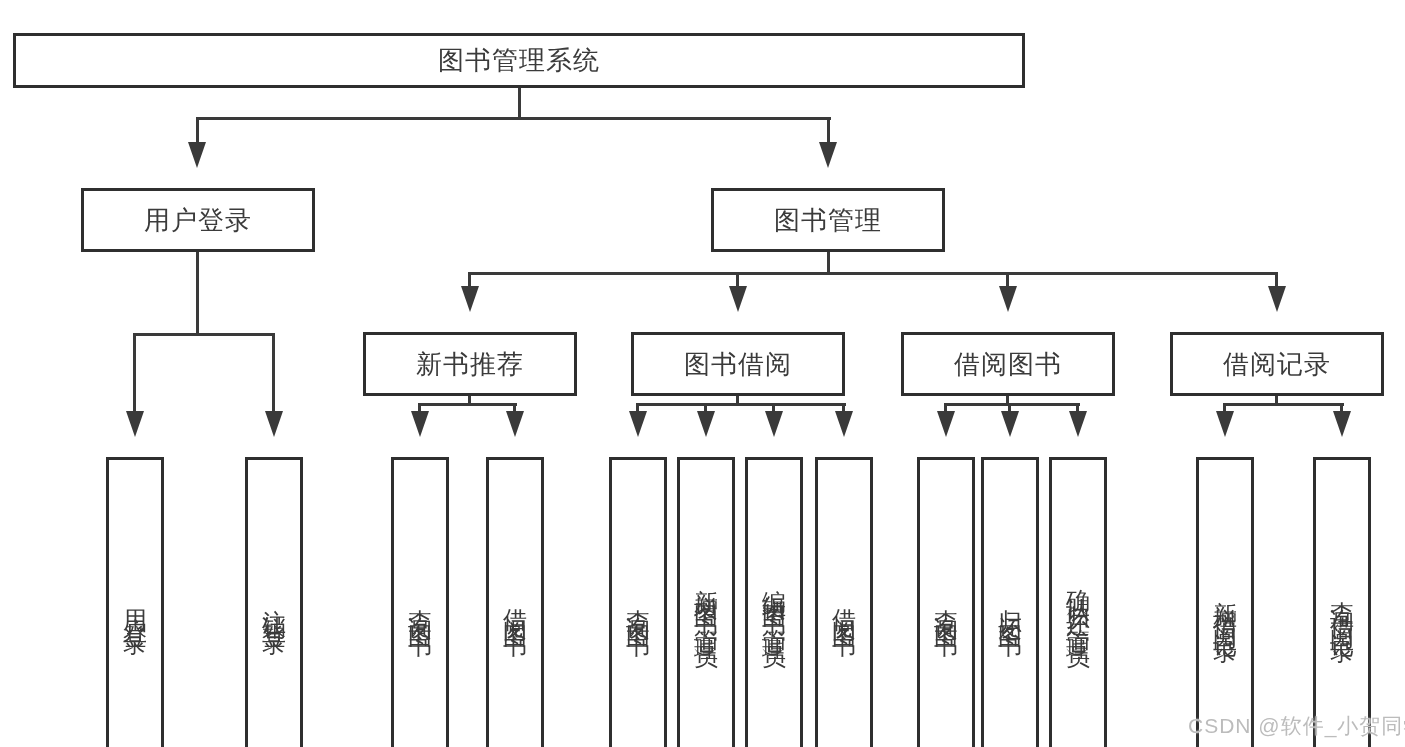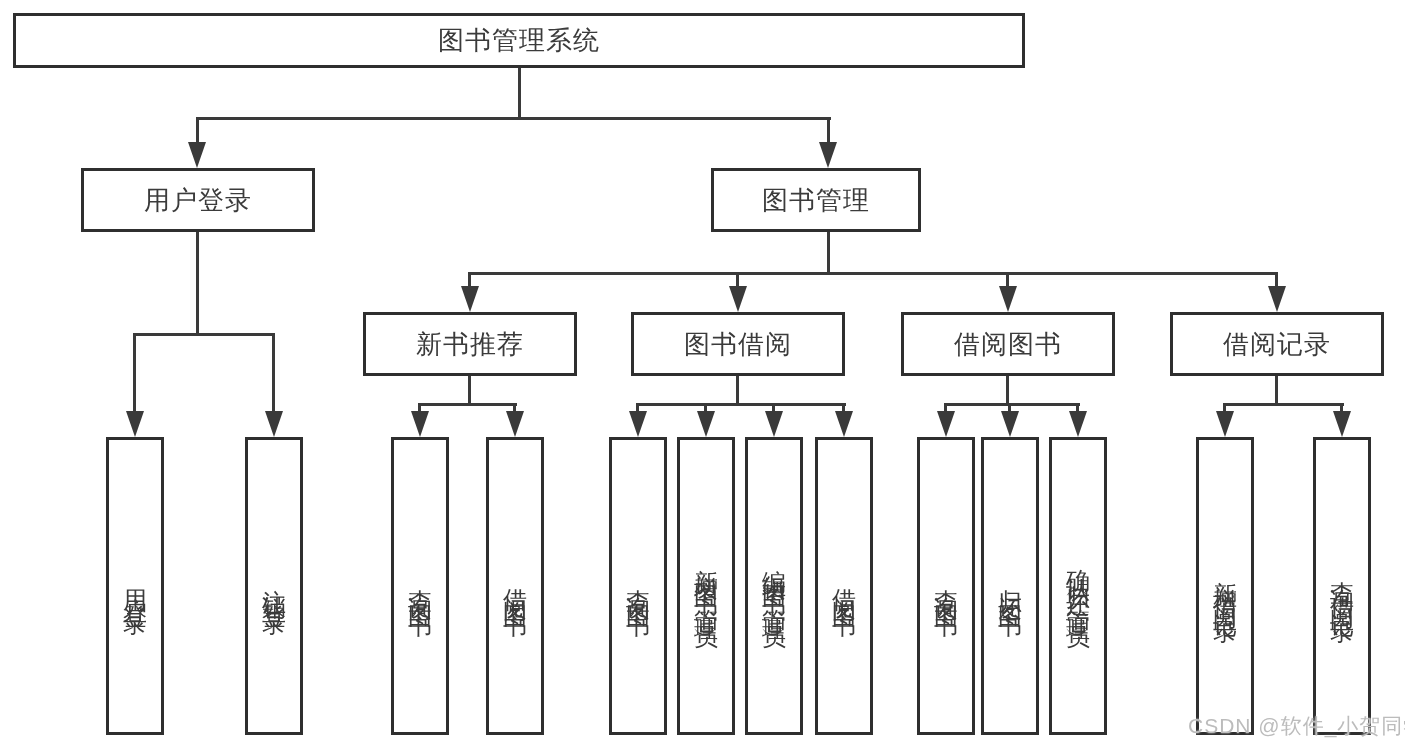--- a/index.html
+++ b/index.html
@@ -4,20 +4,21 @@
 <style>
   html,body{margin:0;padding:0;background:#fff;}
   #canvas{
     position:relative;width:1405px;height:747px;background:#ffffff;overflow:hidden;
     font-family:"Liberation Sans",sans-serif;color:#3b3b3b;
   }
   .box{
     position:absolute;box-sizing:border-box;background:#ffffff;
     border:3px solid #2f2f2f;display:flex;align-items:center;justify-content:center;
     z-index:2;
+    margin-top:20px;
   }
   .hbox span{font-size:26px;letter-spacing:1px;color:#3b3b3b;}
   .vbox span{
     writing-mode:vertical-rl;text-orientation:mixed;
     font-size:24px;letter-spacing:8px;color:#3b3b3b;line-height:1;
   }
   .vl{position:absolute;width:3px;background:#3a3a3a;z-index:1;}
   .hl{position:absolute;height:3px;background:#3a3a3a;z-index:1;}
   .arr{
     position:absolute;width:0;height:0;z-index:1;
@@ -41,21 +42,21 @@
   <div class="vl" style="left:518px;top:68px;height:52px"></div>
   <div class="hl" style="left:196px;top:117px;width:635px"></div>
   <div class="vl" style="left:196px;top:117px;height:29px"></div>
   <div class="arr" style="left:188px;top:142px"></div>
   <div class="vl" style="left:827px;top:117px;height:29px"></div>
   <div class="arr" style="left:819px;top:142px"></div>
 
   <div class="box hbox" style="left:81px;top:168px;width:234px;height:64px">
     <span>用户登录</span>
   </div>
-  <div class="box hbox" style="left:711px;top:168px;width:210px;height:64px">
+  <div class="box hbox" style="left:711px;top:168px;width:234px;height:64px">
     <span>图书管理</span>
   </div>
 
   <div class="vl" style="left:196px;top:232px;height:104px"></div>
   <div class="hl" style="left:133px;top:333px;width:142px"></div>
   <div class="vl" style="left:133px;top:333px;height:80px"></div>
   <div class="arr" style="left:126px;top:411px"></div>
   <div class="vl" style="left:272px;top:333px;height:80px"></div>
   <div class="arr" style="left:265px;top:411px"></div>
 

